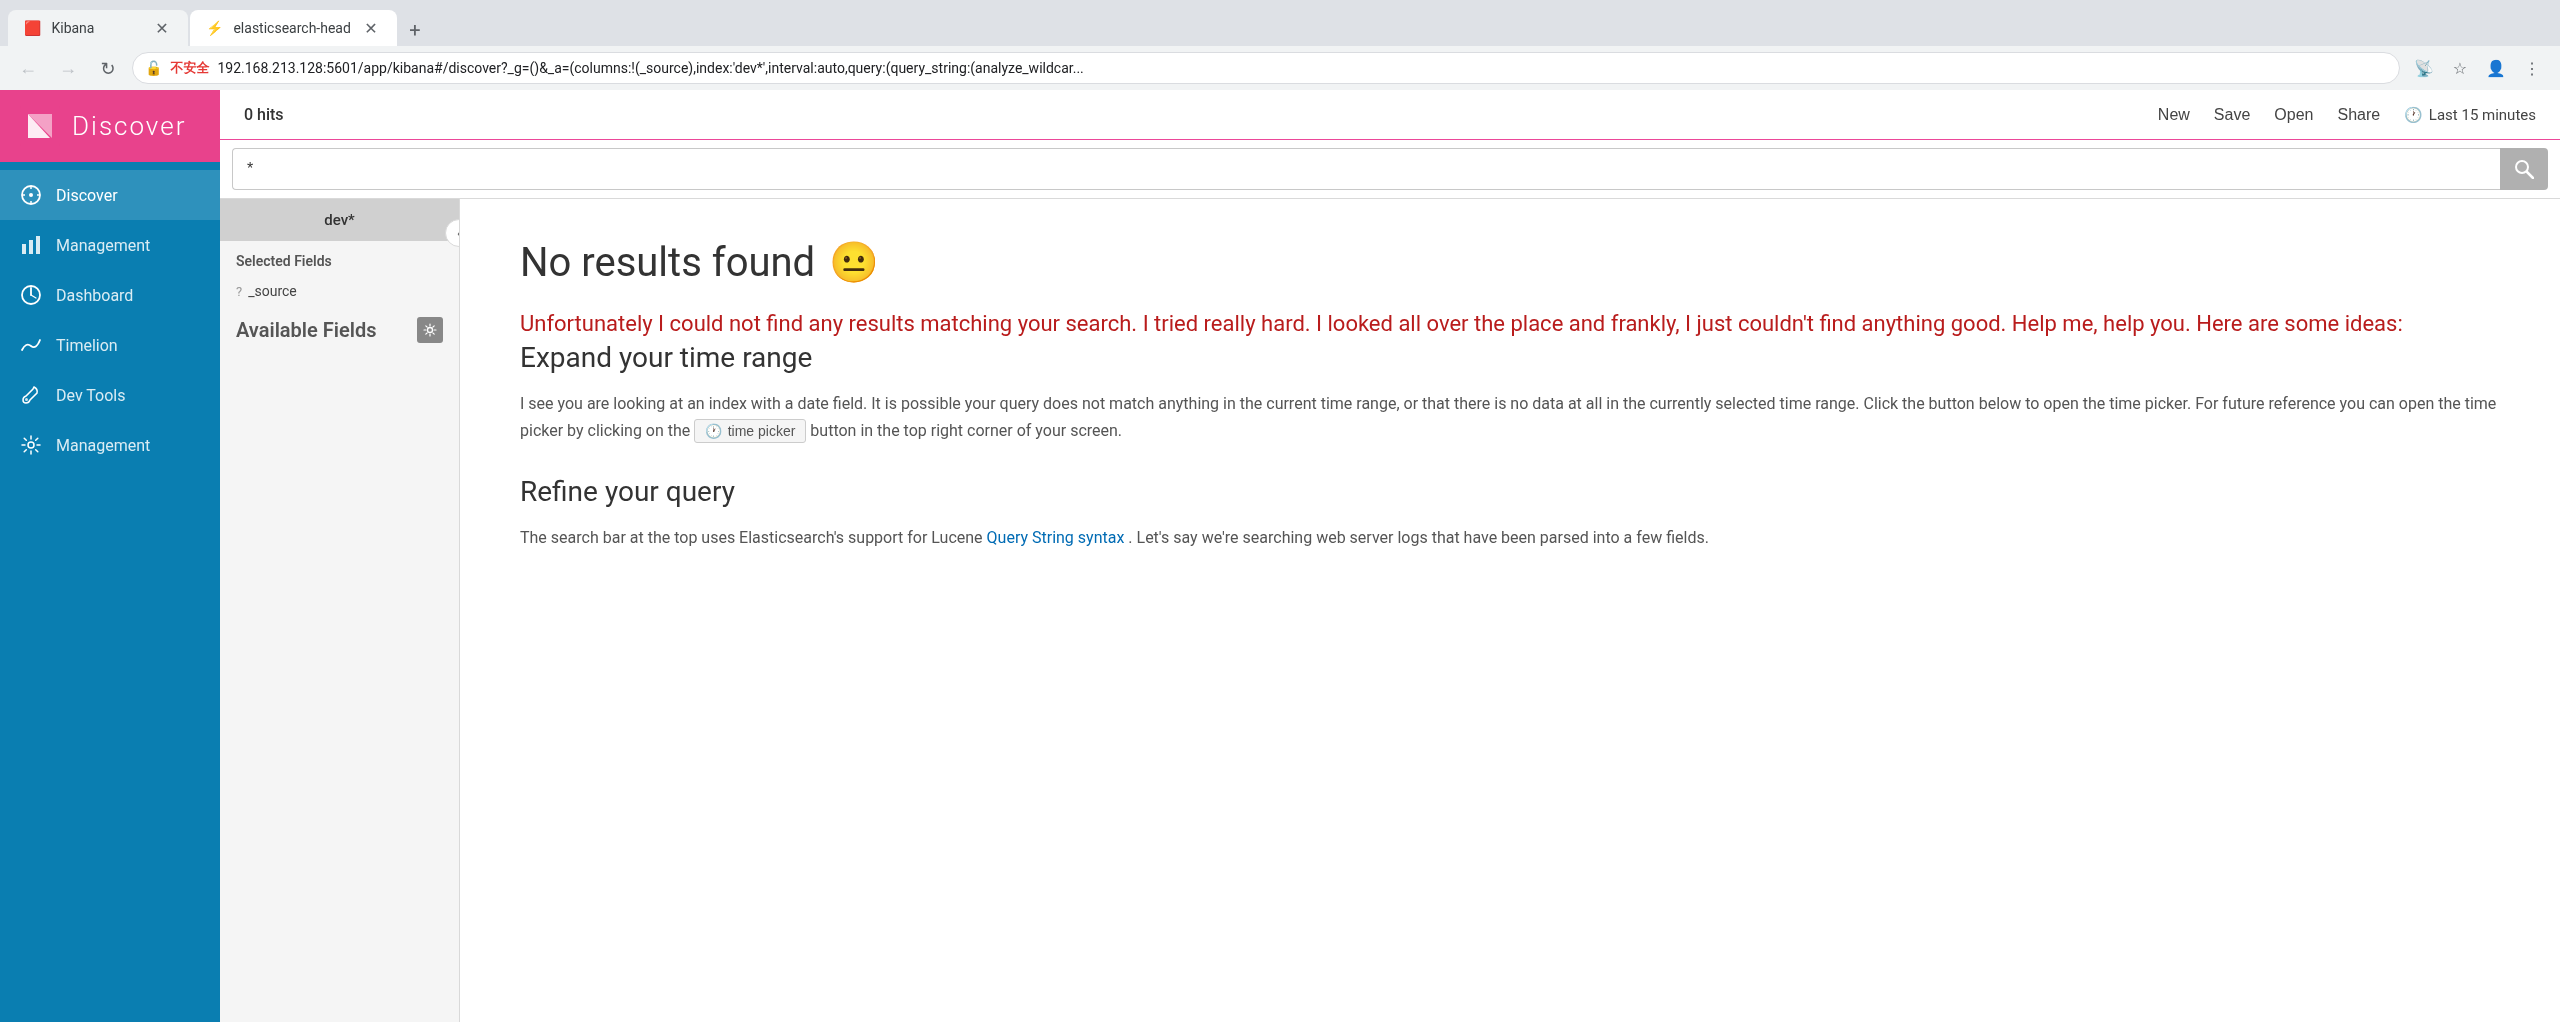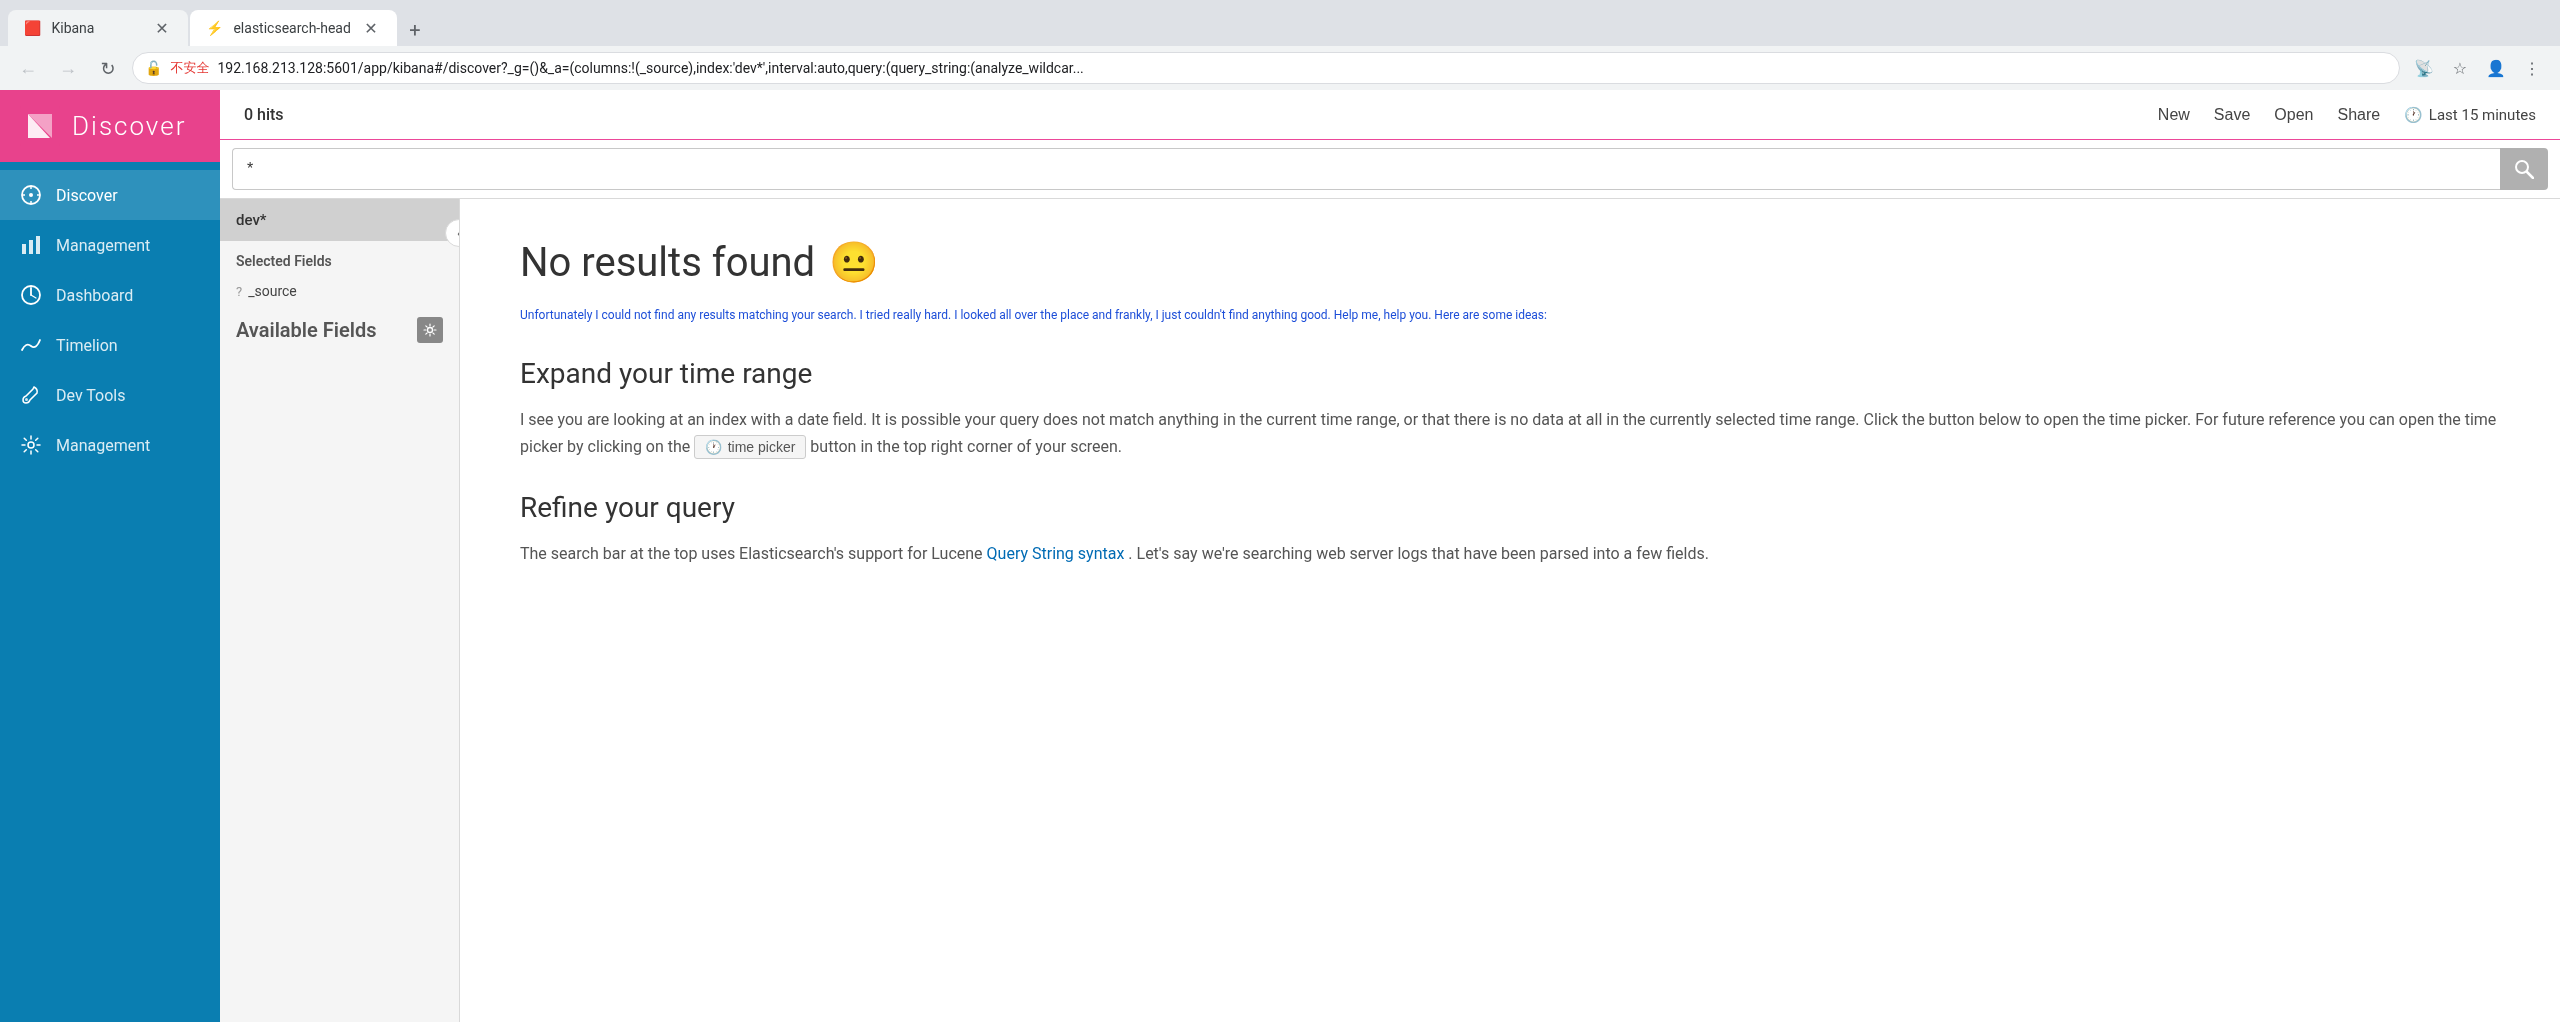--- a/index.html
+++ b/index.html
@@ -44,33 +44,33 @@
     
     .search-bar { display: flex; align-items: center; padding: 8px 12px; background: #fff; border-bottom: 1px solid #d9d9d9; gap: 0; }
     .search-input { flex: 1; height: 42px; border: 1px solid #c8c8c8; border-right: none; border-radius: 4px 0 0 4px; padding: 0 14px; font-size: 16px; color: #333; outline: none; }
     .search-btn { height: 42px; width: 48px; background: #b0b0b0; border: none; cursor: pointer; display: flex; align-items: center; justify-content: center; border-radius: 0 4px 4px 0; }
 
     
     .main-content { display: flex; flex: 1; overflow: hidden; }
 
     
     .left-panel { width: 240px; background: #f5f5f5; border-right: 1px solid #d9d9d9; flex-shrink: 0; position: relative; overflow-y: auto; }
-    .index-label { padding: 12px 16px; font-size: 15px; color: #333; background: #d0d0d0; font-weight: 500; }
+    .index-label { padding: 12px 16px; font-size: 15px; color: #333; background: #d0d0d0; font-weight: 500; text-align: center; }
     .collapse-btn { position: absolute; right: -14px; top: 20px; width: 28px; height: 28px; background: #fff; border: 1px solid #d9d9d9; border-radius: 50%; display: flex; align-items: center; justify-content: center; cursor: pointer; z-index: 10; font-size: 14px; color: #666; }
     .section-label { padding: 12px 16px 6px; font-size: 14px; color: #555; font-weight: 600; }
     .field-item { padding: 8px 16px; font-size: 14px; color: #444; display: flex; align-items: center; gap: 6px; cursor: pointer; }
     .field-type { color: #999; font-size: 13px; }
     .available-fields-header { display: flex; align-items: center; justify-content: space-between; padding: 10px 16px; }
     .available-label { font-size: 20px; color: #555; font-weight: 600; }
     .gear-btn { width: 26px; height: 26px; background: #888; border-radius: 3px; display: flex; align-items: center; justify-content: center; cursor: pointer; color: #fff; font-size: 14px; }
 
     
     .right-panel { flex: 1; overflow-y: auto; padding: 40px 60px; background: #fff; }
     .no-results-title { font-size: 40px; color: #333; font-weight: 400; margin-bottom: 20px; display: flex; align-items: flex-start; gap: 14px; }
-    .no-results-desc { font-size: 12px; color: #1d4ed8; line-height: 1.6; margin-bottom: 32px; }
+    .no-results-desc { font-size: 22px; color: #b91c1c; line-height: 1.6; }
     .section-title { font-size: 28px; color: #333; font-weight: 400; margin-bottom: 16px; }
     .section-body { font-size: 16px; color: #555; line-height: 1.7; margin-bottom: 30px; }
     .time-picker-btn { display: inline-flex; align-items: center; gap: 5px; border: 1px solid #ccc; border-radius: 3px; padding: 3px 10px; font-size: 14px; color: #555; background: #f5f5f5; cursor: pointer; }
     .link-text { color: #006bb4; text-decoration: none; cursor: pointer; }
 
     
     .k-icon { display: flex; align-items: center; justify-content: center; }
   </style>
 </head>
 <body>
@@ -93,21 +93,21 @@
       </div>
       <div class="tab-add">+</div>
     </div>
 
     <div class="browser-toolbar">
       <div class="nav-btn disabled">←</div>
       <div class="nav-btn disabled">→</div>
       <div class="nav-btn">↻</div>
       <div class="address-bar">
         <span class="security-icon">🔓</span>
-        <span style="font-size:13px; color: #e53935;">不安全</span>
+        <span style="font-size:13px; color: #e53935; font-weight: bold;">不安全</span>
         <span class="address-text">192.168.213.128:5601/app/kibana#/discover?_g=()&amp;_a=(columns:!(_source),index:'dev*',interval:auto,query:(query_string:(analyze_wildcar...</span>
       </div>
       <div class="toolbar-icons">
         <div class="toolbar-icon-btn">📡</div>
         <div class="toolbar-icon-btn">☆</div>
         <div class="toolbar-icon-btn">👤</div>
         <div class="toolbar-icon-btn">⋮</div>
       </div>
     </div>
   </div>

